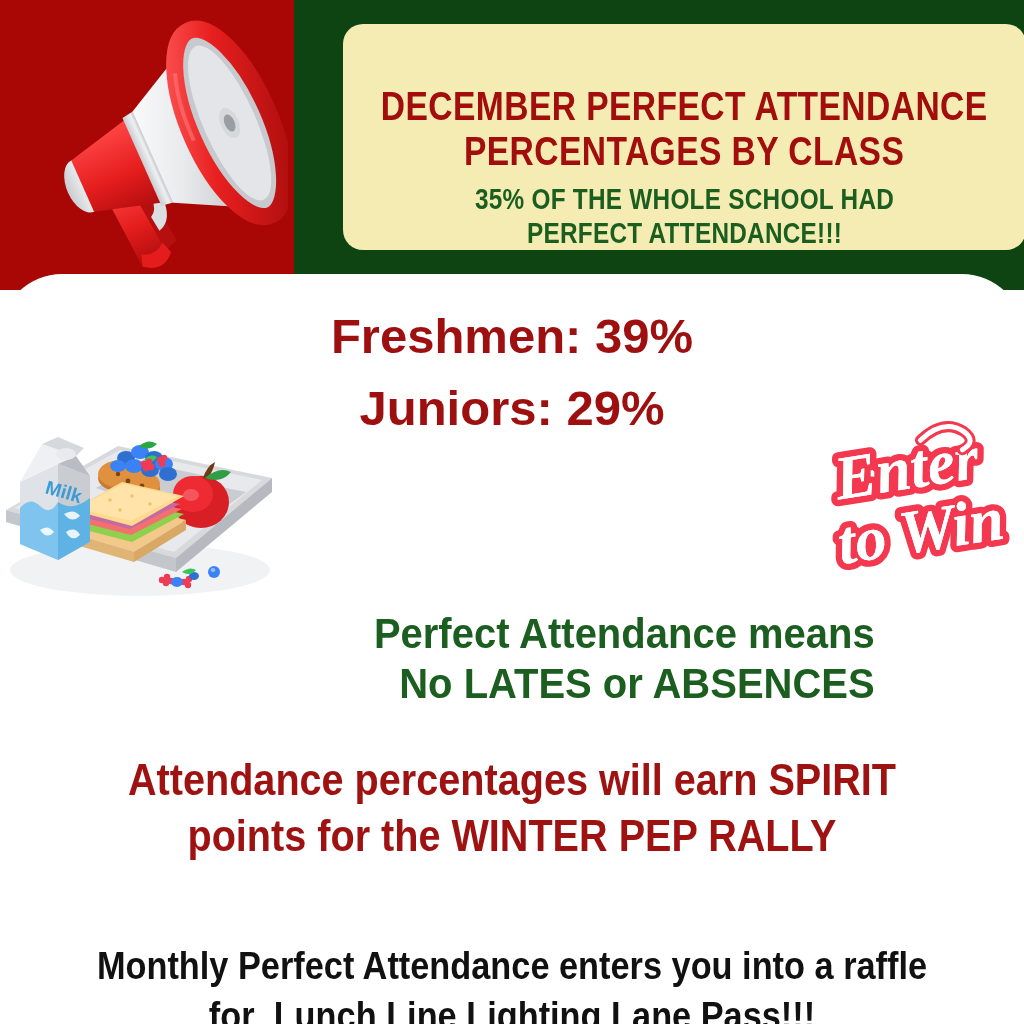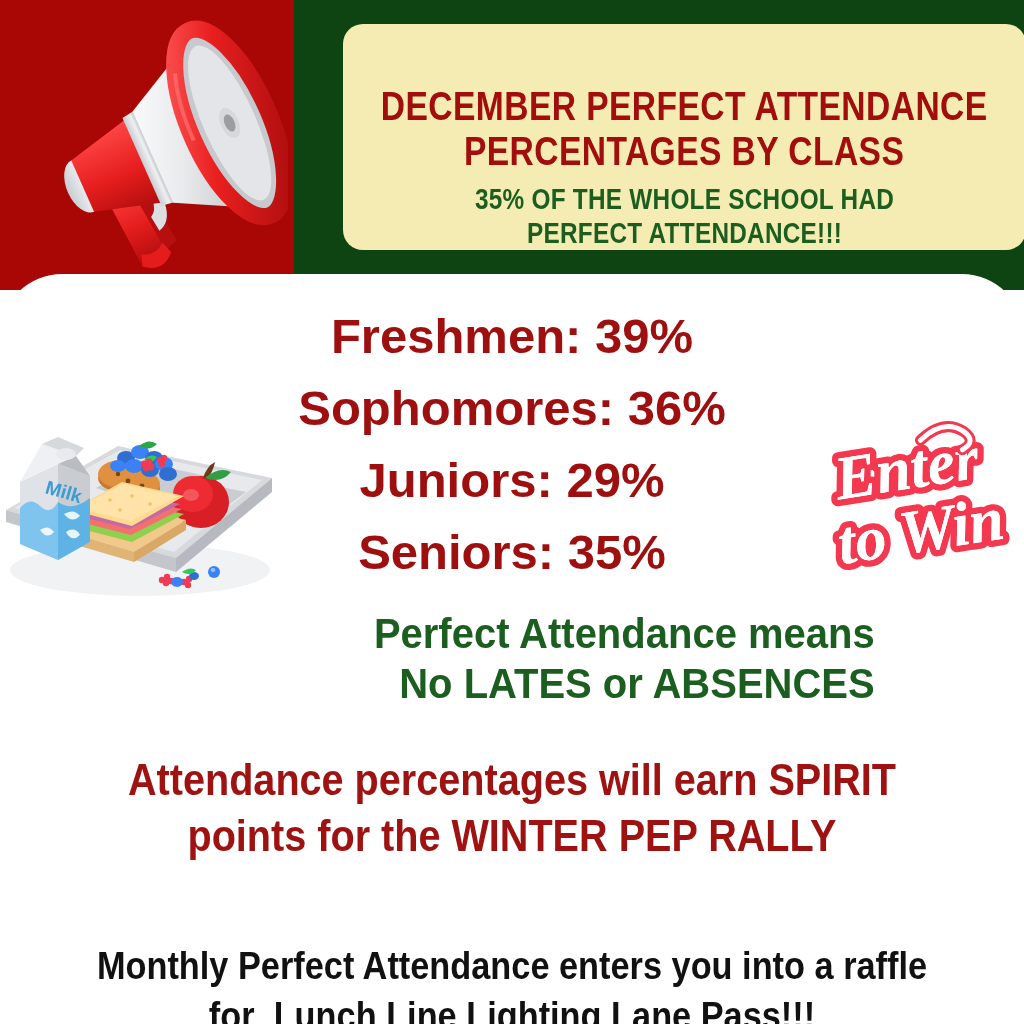--- a/index.html
+++ b/index.html
@@ -270,23 +270,21 @@
         <ellipse cx="36" cy="2" rx="5" ry="4" fill="#2f6fd0"></ellipse>
         <path d="M24 -2 q8 -6 14 -2 q-6 7 -14 2 z" fill="#34c759"></path>
         <ellipse cx="56" cy="-2" rx="6" ry="6" fill="#3b82f6"></ellipse>
         <ellipse cx="55" cy="-4" rx="2.4" ry="2" fill="#8fc2fb"></ellipse>
       </g>
     </svg>
   </div>
 
   <div class="pct-list">
     <div class="pct-row">Freshmen: 39%</div>
-    <div class="pct-row">Sophomores: 36%</div>
     <div class="pct-row">Juniors: 29%</div>
-    <div class="pct-row">Seniors: 35%</div>
   </div>
 
   <div class="enter-win">
     <svg viewBox="0 0 205 180" width="205" height="180" aria-hidden="true">
       <g transform="rotate(-9 102 90)">
         <text x="100" y="76" text-anchor="middle" font-family="Liberation Serif, serif" font-style="italic" font-weight="700" font-size="62" fill="#ffffff" stroke="#f4384f" stroke-width="13" stroke-linejoin="round" paint-order="stroke">Enter</text>
         <text x="100" y="76" text-anchor="middle" font-family="Liberation Serif, serif" font-style="italic" font-weight="700" font-size="62" fill="#ffffff">Enter</text>
         <text x="104" y="140" text-anchor="middle" font-family="Liberation Serif, serif" font-style="italic" font-weight="700" font-size="62" fill="#ffffff" stroke="#f4384f" stroke-width="13" stroke-linejoin="round" paint-order="stroke">to Win</text>
         <text x="104" y="140" text-anchor="middle" font-family="Liberation Serif, serif" font-style="italic" font-weight="700" font-size="62" fill="#ffffff">to Win</text>
 

